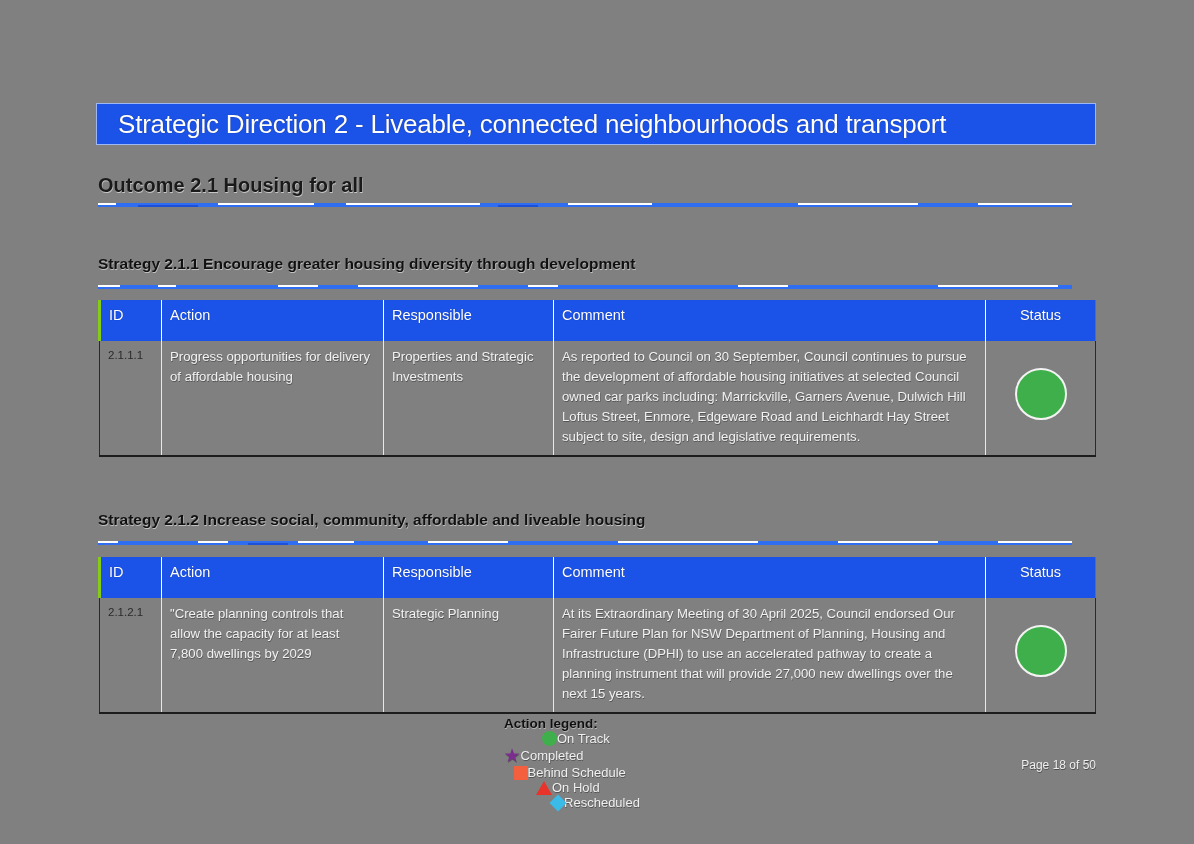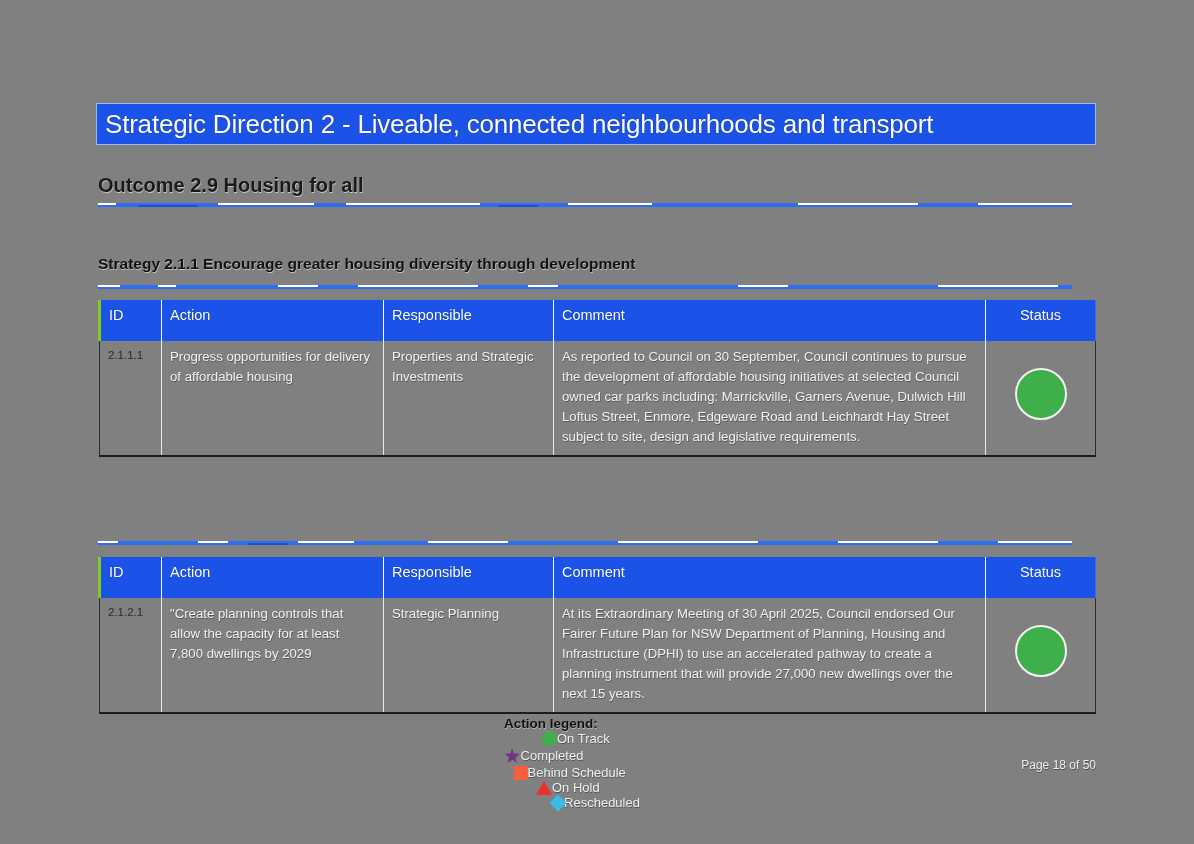--- a/index.html
+++ b/index.html
@@ -34,21 +34,21 @@
     background: #1B52E8;
     border: 1px solid #9fb8f5;
     box-sizing: border-box;
     display: flex;
     align-items: center;
   }
   .banner-text {
     color: #ffffff;
     font-size: 26px;
     letter-spacing: -0.2px;
-    padding-left: 8px;
+    padding-left: 21px;
     white-space: nowrap;
     text-shadow: 0 0 1px rgba(0,0,0,0.55);
   }
 
   
   .outcome-heading {
     position: absolute;
     left: 2px;
     top: 174px;
     font-size: 20px;
@@ -260,21 +260,21 @@
 </style>
 </head>
 <body>
 
 <div class="page">
 
   <div class="banner">
     <span class="banner-text">Strategic Direction 2 - Liveable, connected neighbourhoods and transport</span>
   </div>
 
-  <div class="outcome-heading">Outcome 2.9 Housing for all</div>
+  <div class="outcome-heading">Outcome 2.1 Housing for all</div>
   <div class="rule r-outcome">
     <span class="seg" style="left:0px;width:18px;"></span>
     <span class="seg" style="left:120px;width:96px;"></span>
     <span class="seg" style="left:248px;width:134px;"></span>
     <span class="seg" style="left:470px;width:84px;"></span>
     <span class="seg" style="left:700px;width:120px;"></span>
     <span class="seg" style="left:880px;width:94px;"></span>
     <span class="seg b" style="left:40px;width:60px;"></span>
     <span class="seg b" style="left:400px;width:40px;"></span>
   </div>
@@ -313,20 +313,21 @@
         <td>Progress opportunities for delivery of affordable housing</td>
         <td>Properties and Strategic Investments</td>
         <td>As reported to Council on 30 September, Council continues to pursue the development of affordable housing initiatives at selected Council owned car parks including: Marrickville, Garners Avenue, Dulwich Hill Loftus Street, Enmore, Edgeware Road and Leichhardt Hay Street subject to site, design and legislative requirements.</td>
         <td class="status-cell">
           <span class="status-dot"></span>
         </td>
       </tr>
     </tbody>
   </table>
 
+  <div class="strategy-heading s2">Strategy 2.1.2 Increase social, community, affordable and liveable housing</div>
   <div class="rule r-s2">
     <span class="seg" style="left:0px;width:20px;"></span>
     <span class="seg" style="left:100px;width:30px;"></span>
     <span class="seg" style="left:200px;width:56px;"></span>
     <span class="seg" style="left:330px;width:80px;"></span>
     <span class="seg" style="left:520px;width:140px;"></span>
     <span class="seg" style="left:740px;width:100px;"></span>
     <span class="seg" style="left:900px;width:74px;"></span>
     <span class="seg b" style="left:150px;width:40px;"></span>
   </div>

